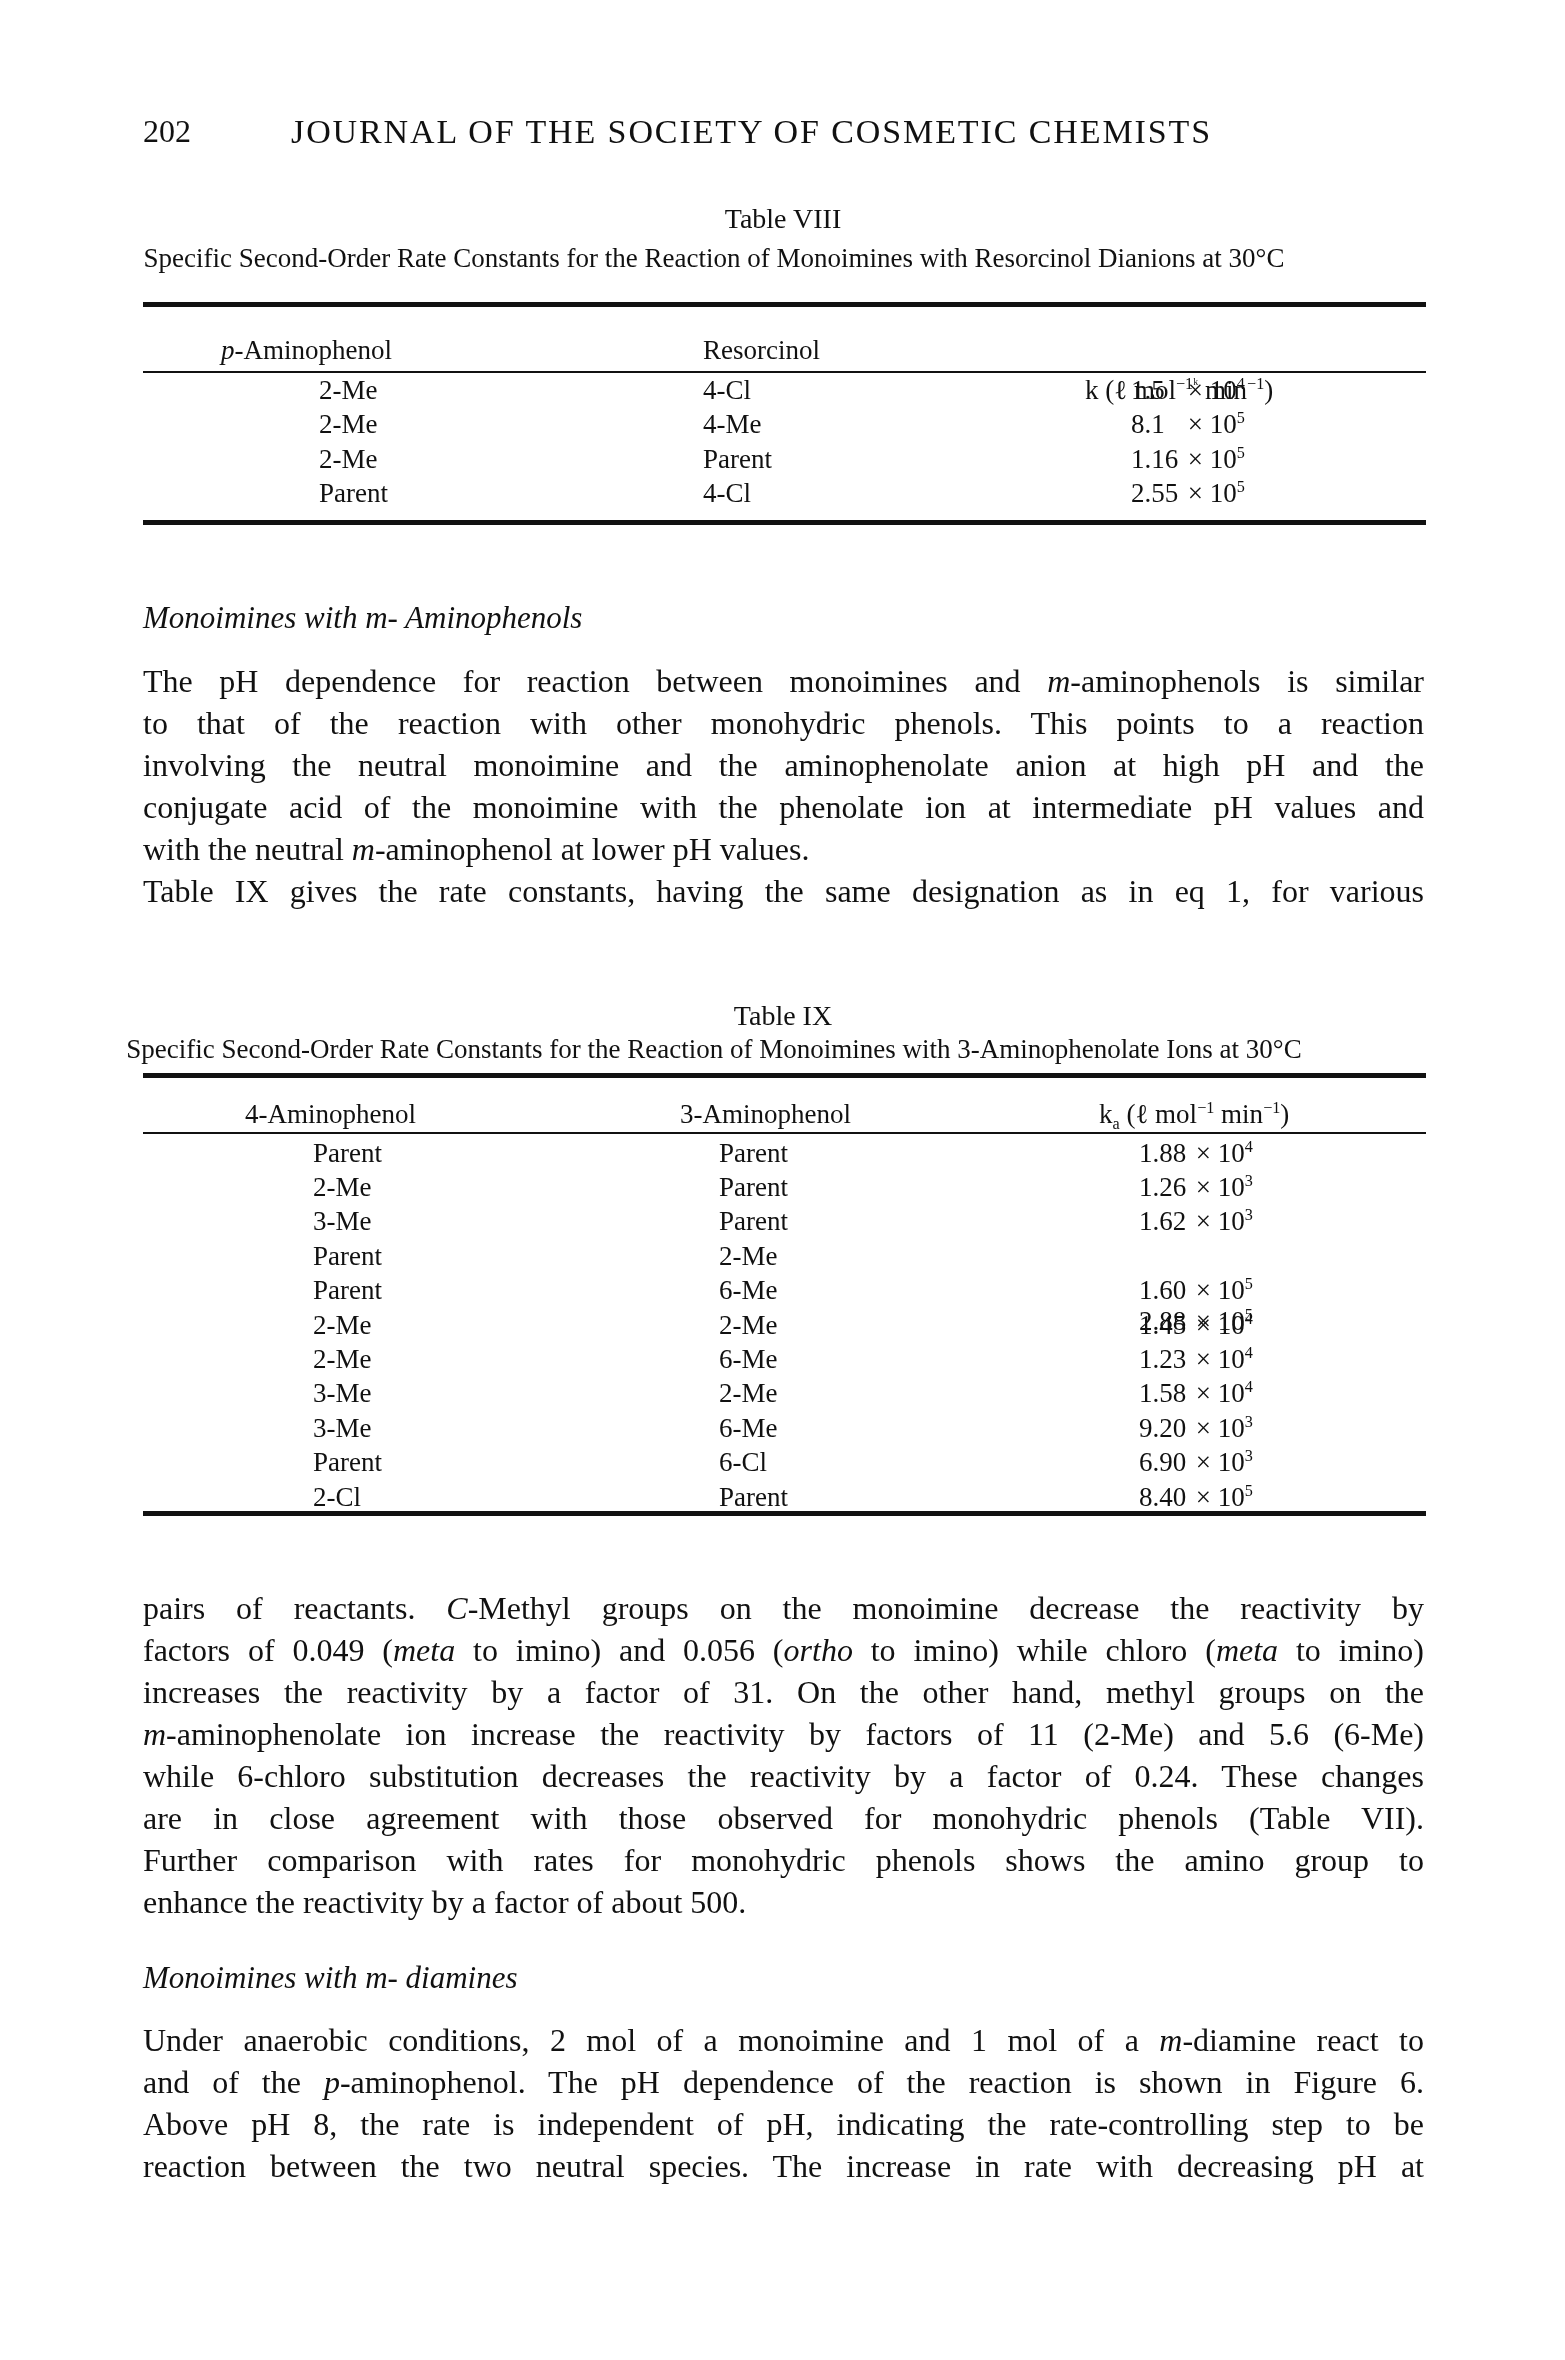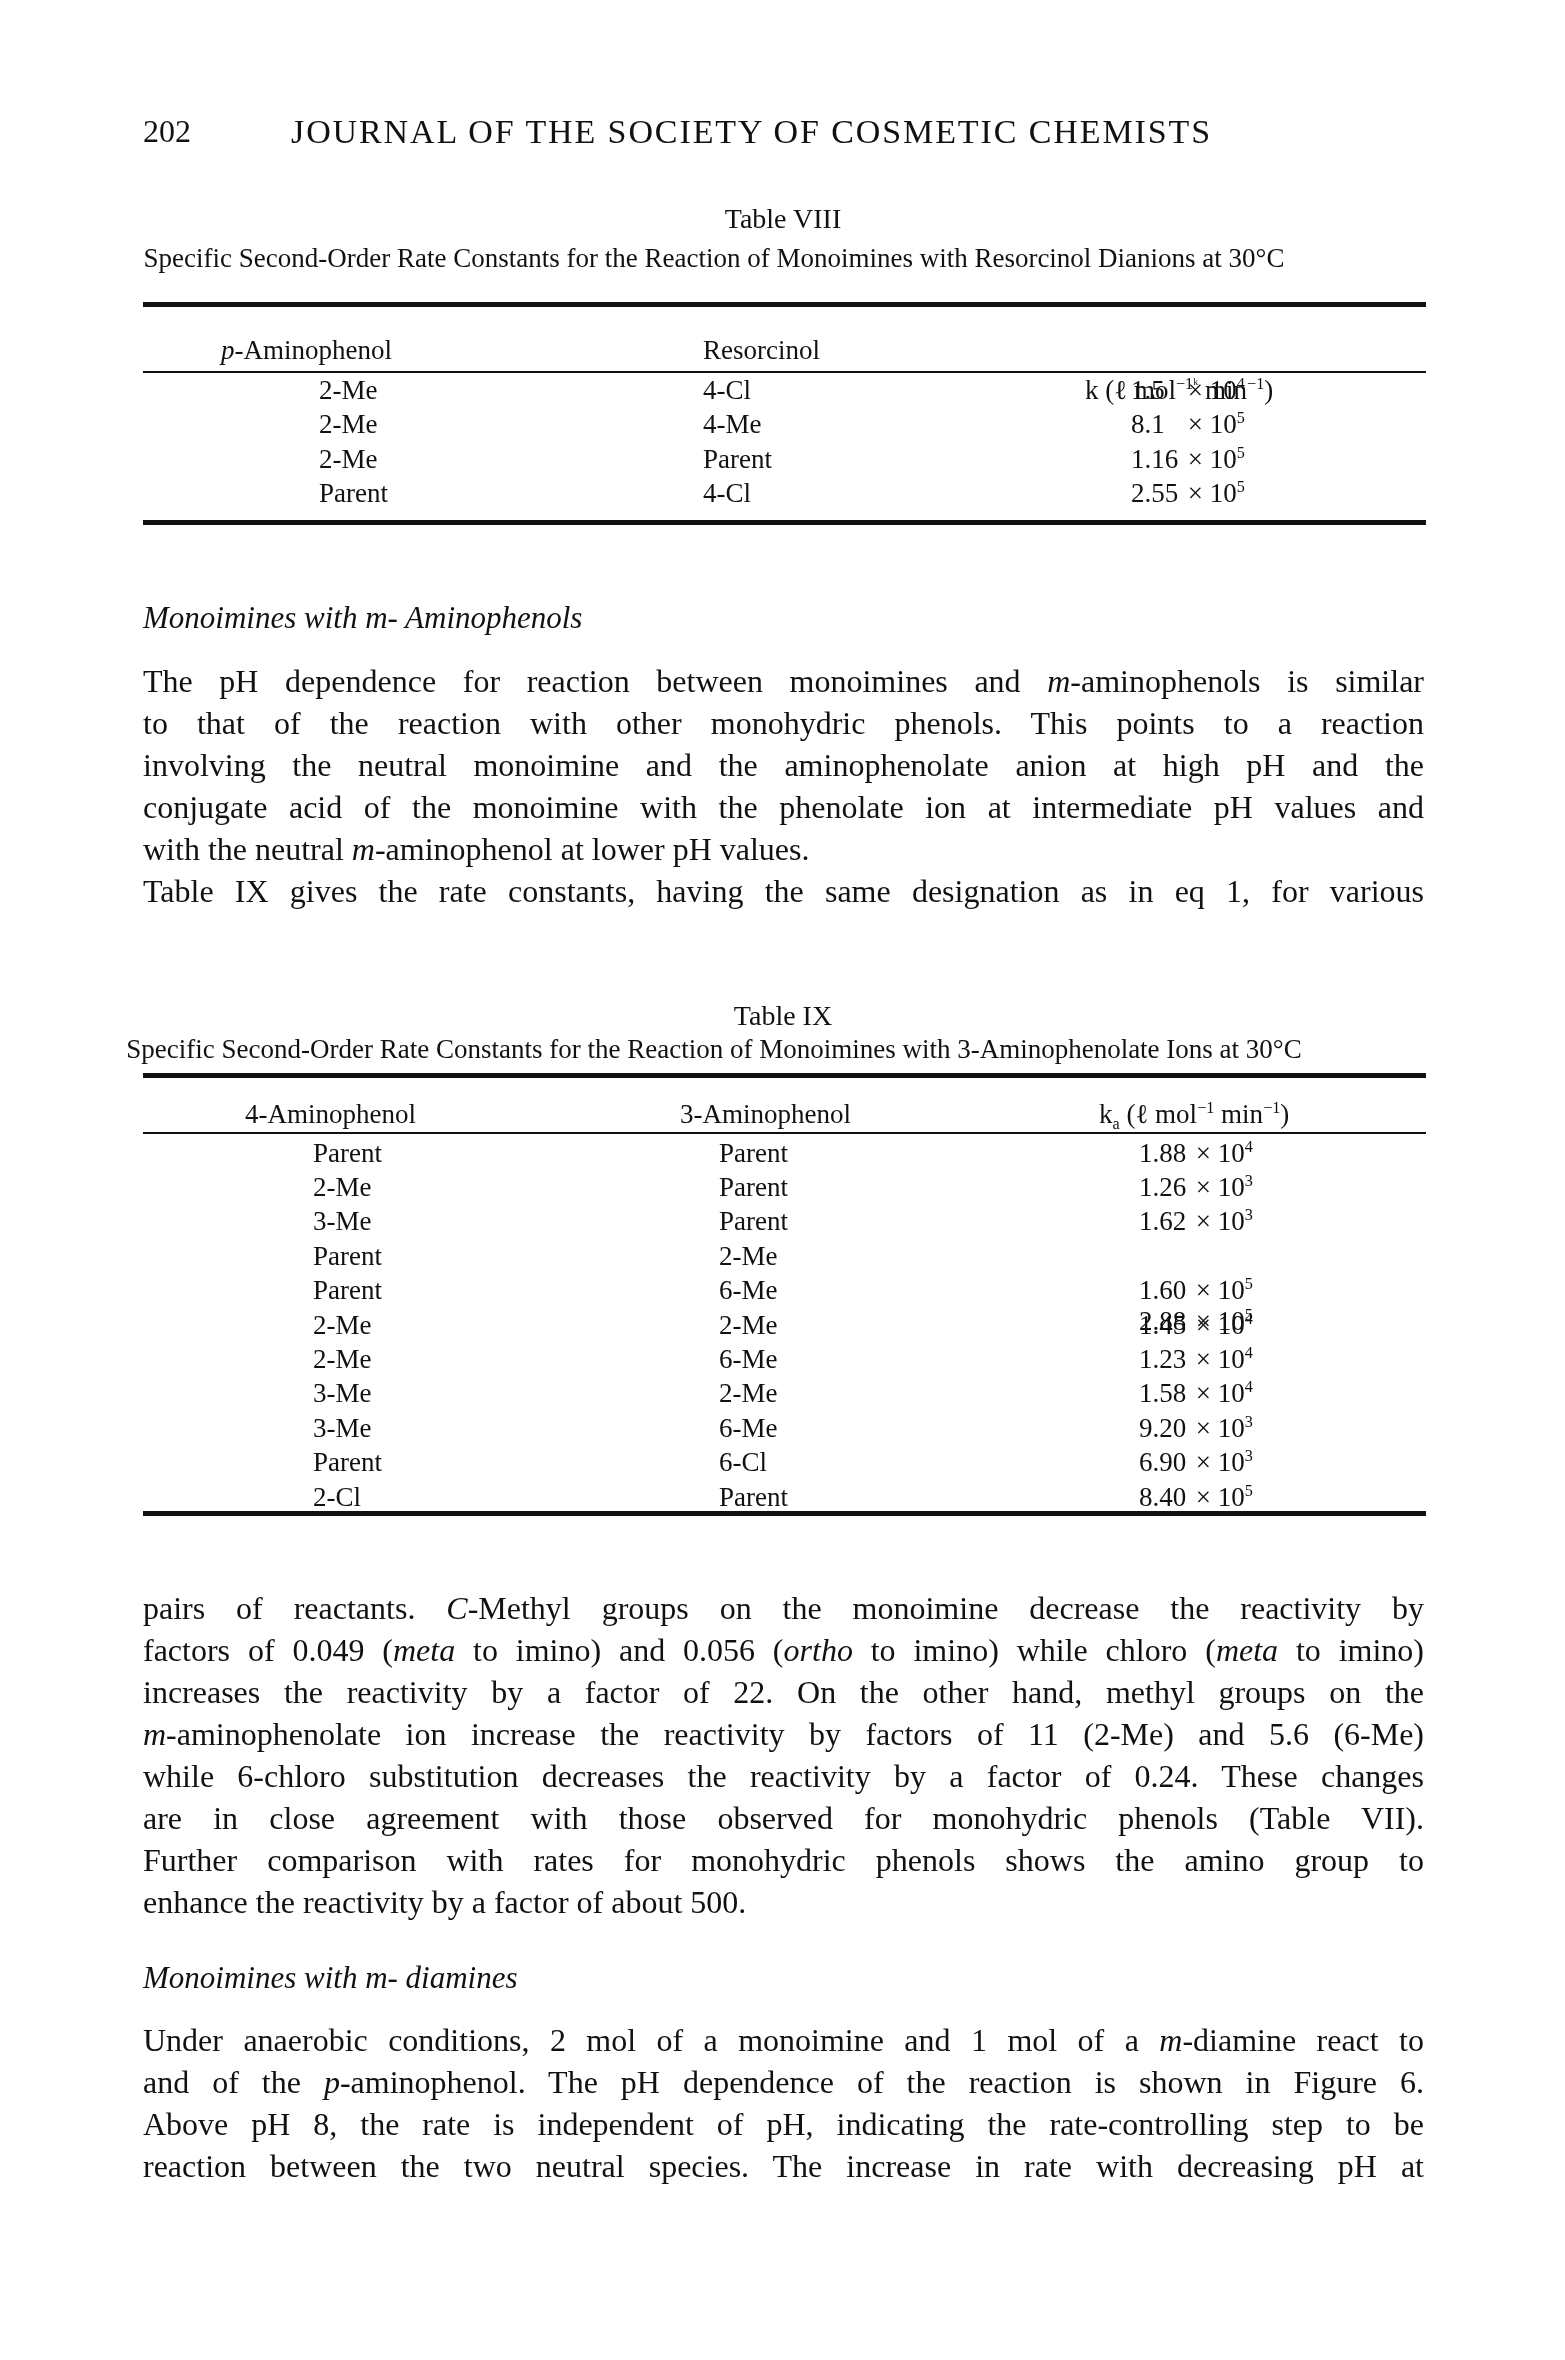--- a/index.html
+++ b/index.html
@@ -145,21 +145,21 @@
       <div class="abs tcell" style="left: 313px; top: 1482px;">2-Cl</div>
       <div class="abs tcell" style="left: 719px; top: 1482px;">Parent</div>
       <div class="abs tcell" style="left: 1139px; top: 1482px;"><span style="display: inline-block; min-width: 50px;">8.40</span><span> × 10</span><sup>5</sup></div>
     </div>
   </div>
 <div class="abs rule thick" style="top:1511px;"></div>
 
 <div class="abs para" style="top:1587px;" id="p3">
     <span class="ln">pairs of reactants. <span class="it">C</span>-Methyl groups on the monoimine decrease the reactivity by</span>
     <span class="ln">factors of 0.049 (<span class="it">meta</span> to imino) and 0.056 (<span class="it">ortho</span> to imino) while chloro (<span class="it">meta</span> to imino)</span>
-    <span class="ln">increases the reactivity by a factor of 22. On the other hand, methyl groups on the</span>
+    <span class="ln">increases the reactivity by a factor of 31. On the other hand, methyl groups on the</span>
     <span class="ln"><span class="it">m</span>-aminophenolate ion increase the reactivity by factors of 11 (2-Me) and 5.6 (6-Me)</span>
     <span class="ln">while 6-chloro substitution decreases the reactivity by a factor of 0.24. These changes</span>
     <span class="ln">are in close agreement with those observed for monohydric phenols (Table VII).</span>
     <span class="ln">Further comparison with rates for monohydric phenols shows the amino group to</span>
     <span class="ln last">enhance the reactivity by a factor of about 500.</span>
   </div>
 
 <div class="abs heading" style="top:1960px;"><span>Monoimines with m- diamines</span></div>
 <div class="abs para" style="top:2019px;" id="p4">
     <span class="ln">Under anaerobic conditions, 2 mol of a monoimine and 1 mol of a <span class="it">m</span>-diamine react to</span>

